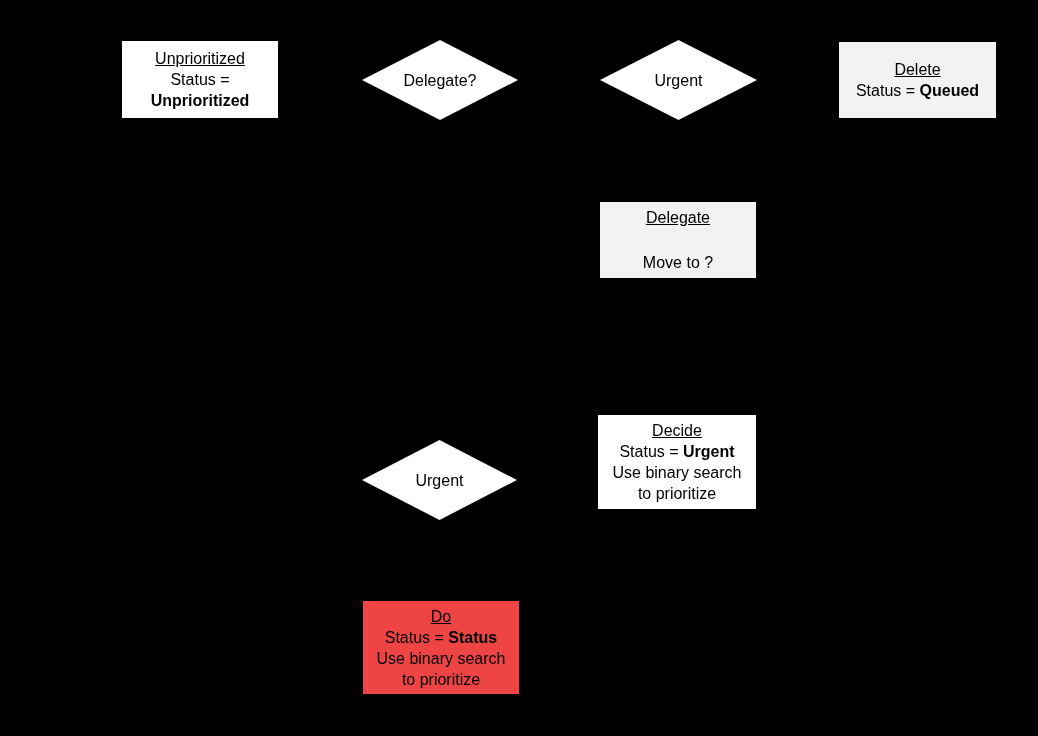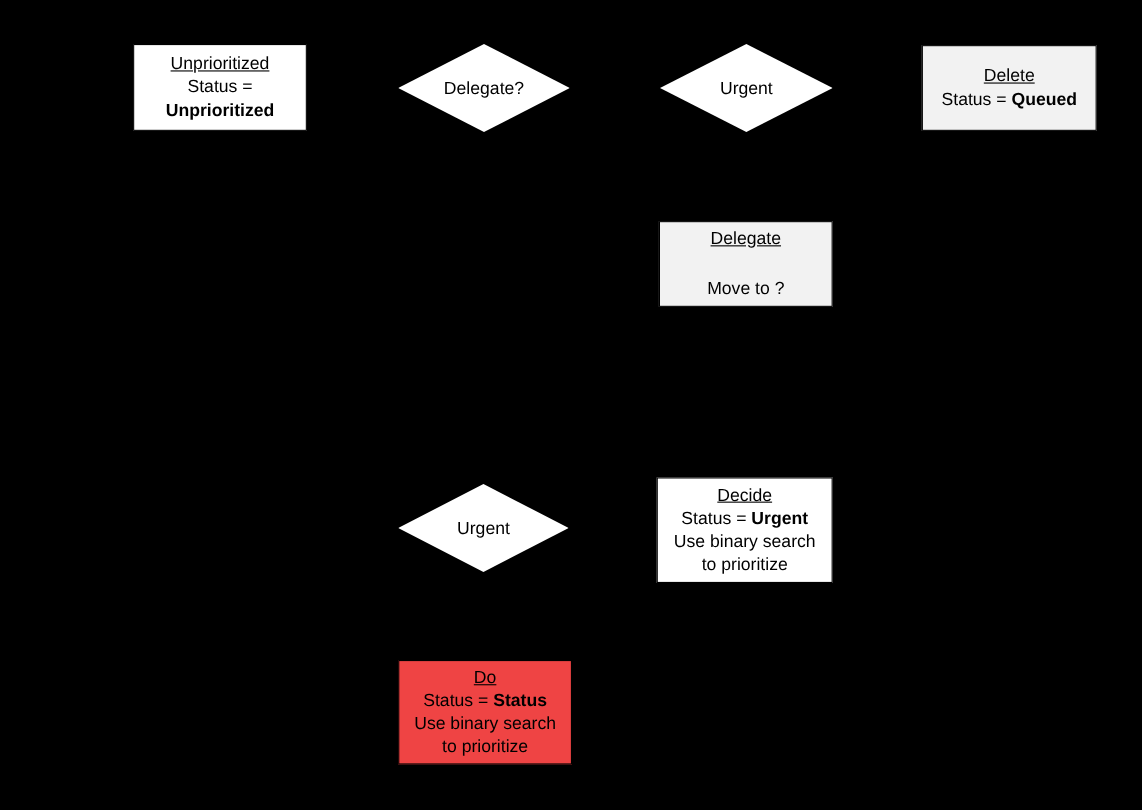--- a/index.html
+++ b/index.html
@@ -40,21 +40,21 @@
   .bold, b {
     font-weight: 700;
   }
   
   #node-unprioritized { left: 121px; top: 40px;  width: 158px; height: 79px; }
   #node-important     { left: 362px; top: 40px;  width: 156px; height: 80px; }
   #node-urgent-top    { left: 600px; top: 40px;  width: 157px; height: 80px; }
   #node-delete        { left: 838px; top: 41px;  width: 159px; height: 78px; }
   #node-delegate      { left: 599px; top: 201px; width: 158px; height: 78px; }
   #node-urgent-bottom { left: 362px; top: 440px; width: 155px; height: 80px; }
-  #node-decide        { left: 597px; top: 434px; width: 160px; height: 96px; }
+  #node-decide        { left: 597px; top: 414px; width: 160px; height: 96px; }
   #node-do            { left: 362px; top: 600px; width: 158px; height: 95px; }
 </style>
 </head>
 <body>
 
 <div id="canvas" style="background: rgb(0, 0, 0);">
 
   <div class="node rect" id="node-unprioritized" style="background: rgb(255, 255, 255);">
     <div class="title">Unprioritized</div>
     <div class="line">Status =</div>

